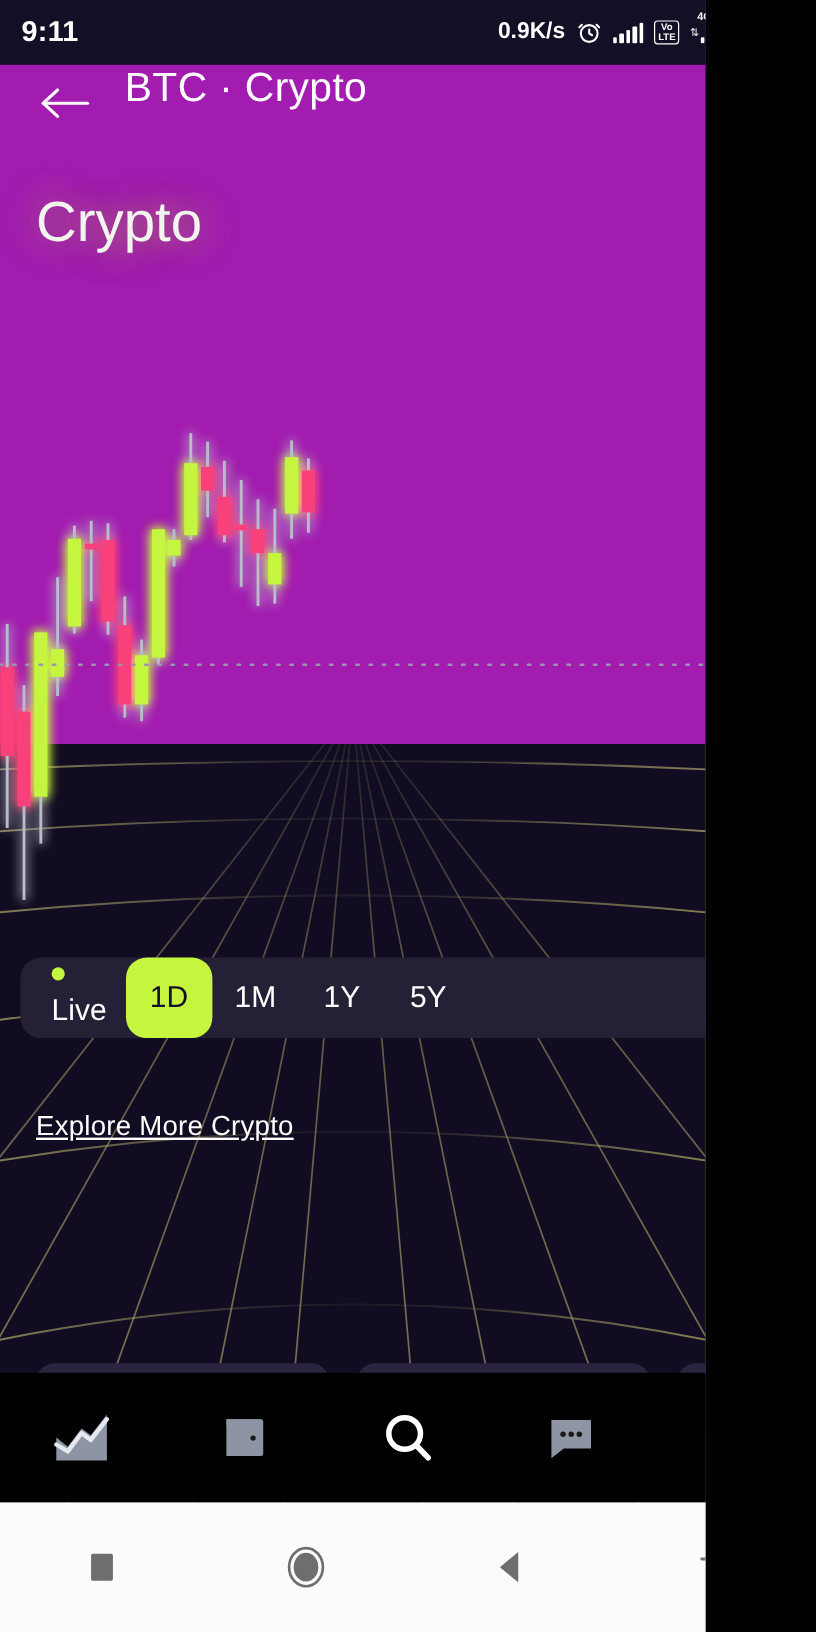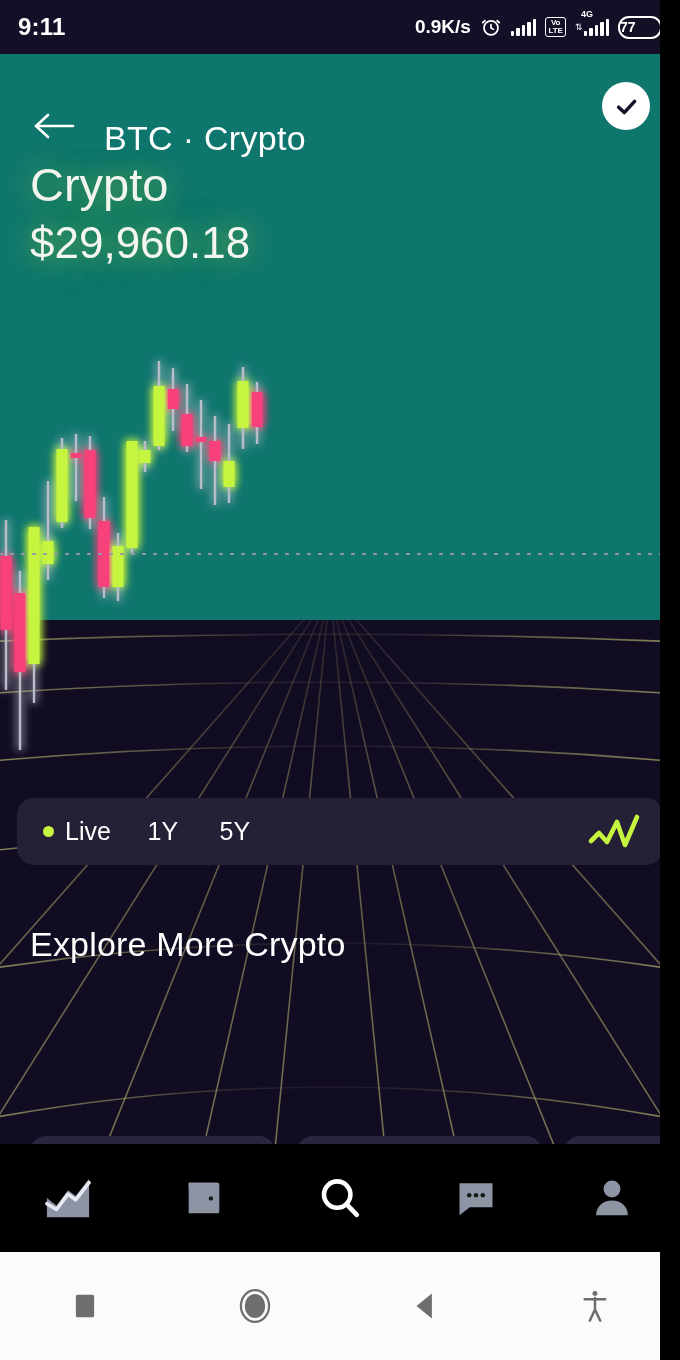--- a/index.html
+++ b/index.html
@@ -2,21 +2,21 @@
 <html><head>
 <meta charset="utf-8">
 <style>
   * { margin:0; padding:0; box-sizing:border-box; }
   html,body{
     width:680px; height:1360px; overflow:hidden;
     background:#000;
     font-family:"Liberation Sans", sans-serif;
     -webkit-font-smoothing:antialiased;
   }
-  #app{ position:relative; width:660px; height:1360px; background:#0f766e; overflow:hidden; }
+  #app{ position:relative; width:588px; height:1360px; background:#a21caf; overflow:hidden; }
 
   
   .grid-backdrop{
     position:absolute; left:0; right:0; top:620px; bottom:0;
     overflow:hidden; pointer-events:none;
   }
   .grid-backdrop svg{ display:block; width:100%; height:100%; }
 
   
   .statusbar{
@@ -48,21 +48,21 @@
   .dataarrows{ font-size:9px; line-height:9px; margin-right:1px; opacity:.95; }
   .battery{
     width:44px; height:23px; border:2.2px solid #fff; border-radius:11px;
     display:flex; align-items:center; justify-content:flex-start;
     font-size:14px; font-weight:700; position:relative;
   }
 
   
   .appbar{
     position:absolute; top:54px; left:0; width:680px; height:104px;
-    display:flex; align-items:flex-end; z-index:20;
+    display:flex; align-items:flex-start; z-index:20;
   }
   .back-btn{
     width:64px; height:64px; margin-left:22px;
     display:flex; align-items:center; justify-content:center;
     cursor:pointer;
   }
   .appbar-title{
     color:#fff; font-size:34px; font-weight:400; margin-left:18px;
     letter-spacing:.3px; white-space:nowrap;
   }
@@ -94,40 +94,40 @@
   }
   .chart-wrap svg{ display:block; width:680px; height:430px; overflow:visible; }
 
   
   .range-bar{
     position:absolute; left:17px; top:798px; width:646px; height:67px;
     background:#262036; border-radius:17px; display:flex; align-items:center;
     z-index:20;
   }
   .range-live{
-    display:flex; align-items:center; gap:11px;
-    padding-left:26px; padding-right:16px; cursor:pointer;
+    display:flex; gap:11px;
+    padding-left:26px; padding-right:16px; cursor:pointer;flex-direction:column;
   }
   .live-dot{ width:11px; height:11px; border-radius:50%; background:#c6f53f; }
   .range-live span{ color:#fff; font-size:25px; }
   .range-item{
     flex:0 0 auto; min-width:72px; height:67px;
     display:flex; align-items:center; justify-content:center;
     color:#fff; font-size:25px; cursor:pointer;
     border-radius:17px;
   }
   .range-item.active{ background:#c6f53f; color:#16102a; font-weight:400; }
   .range-spark{
     margin-left:auto; margin-right:20px; display:flex;
     align-items:center; justify-content:center; cursor:pointer;
   }
 
   
   .explore{ position:absolute; left:30px; top:925px; width:620px; z-index:20; }
-  .explore h2{ color:#fff; font-size:34px; font-weight:400; letter-spacing:.2px; }
+  .explore h2{ color:#fff; font-size:23px; font-weight:400; letter-spacing:.2px;text-decoration:underline; }
   .explore p{
     margin-top:27px; color:#e9e9ef; font-size:23px; line-height:1.62;
     font-weight:400; width:615px;
   }
   .explore p a{ color:#c6f53f; text-decoration:underline; cursor:pointer; }
 
   
   .card-row{
     position:absolute; left:30px; top:1136px; display:flex; gap:22px; z-index:18;
   }
@@ -242,21 +242,20 @@
     <div class="appbar-title">BTC · Crypto</div>
     <div class="check-badge">
       <svg width="27" height="27" viewBox="0 0 24 24" fill="none" stroke="#14102a" stroke-width="3.1" stroke-linecap="round" stroke-linejoin="round">
         <path d="M5 12.6 10 17.4 19.2 7.4"></path>
       </svg>
     </div>
   </div>
 
   <div class="titleblock">
     <div class="coin-name">Crypto</div>
-    <div class="coin-price">$29,960.18</div>
   </div>
 
   <div class="chart-wrap">
     <svg id="candle-svg" viewBox="0 0 680 430" aria-hidden="true">
       <defs>
         <filter id="glowUp" x="-320%" y="-120%" width="740%" height="340%">
           <feGaussianBlur stdDeviation="5" result="b"></feGaussianBlur>
           <feMerge>
               <feMergeNode in="b"></feMergeNode>
               <feMergeNode in="b"></feMergeNode>
@@ -308,20 +307,26 @@
           <line x1="0" x2="680" y1="224" y2="224" stroke="#9a96ad" stroke-width="2.2" stroke-dasharray="2 9" stroke-linecap="round"></line>
         </g>
     </svg>
   </div>
 
   <div class="range-bar">
     <div class="range-live">
       <span class="live-dot"></span>
       <span>Live</span>
     </div>
+    <div class="range-item active">
+      <span>1D</span>
+    </div>
+    <div class="range-item">
+      <span>1M</span>
+    </div>
     <div class="range-item">
       <span>1Y</span>
     </div>
     <div class="range-item">
       <span>5Y</span>
     </div>
     <div class="range-spark">
       <svg width="56" height="42" viewBox="0 0 56 42" fill="none" stroke="#c6f53f" stroke-width="4.6" stroke-linecap="round" stroke-linejoin="round">
         <path d="M4 30 L12 22 L20 31 L30 11 L38 34 L50 6"></path>
       </svg>

